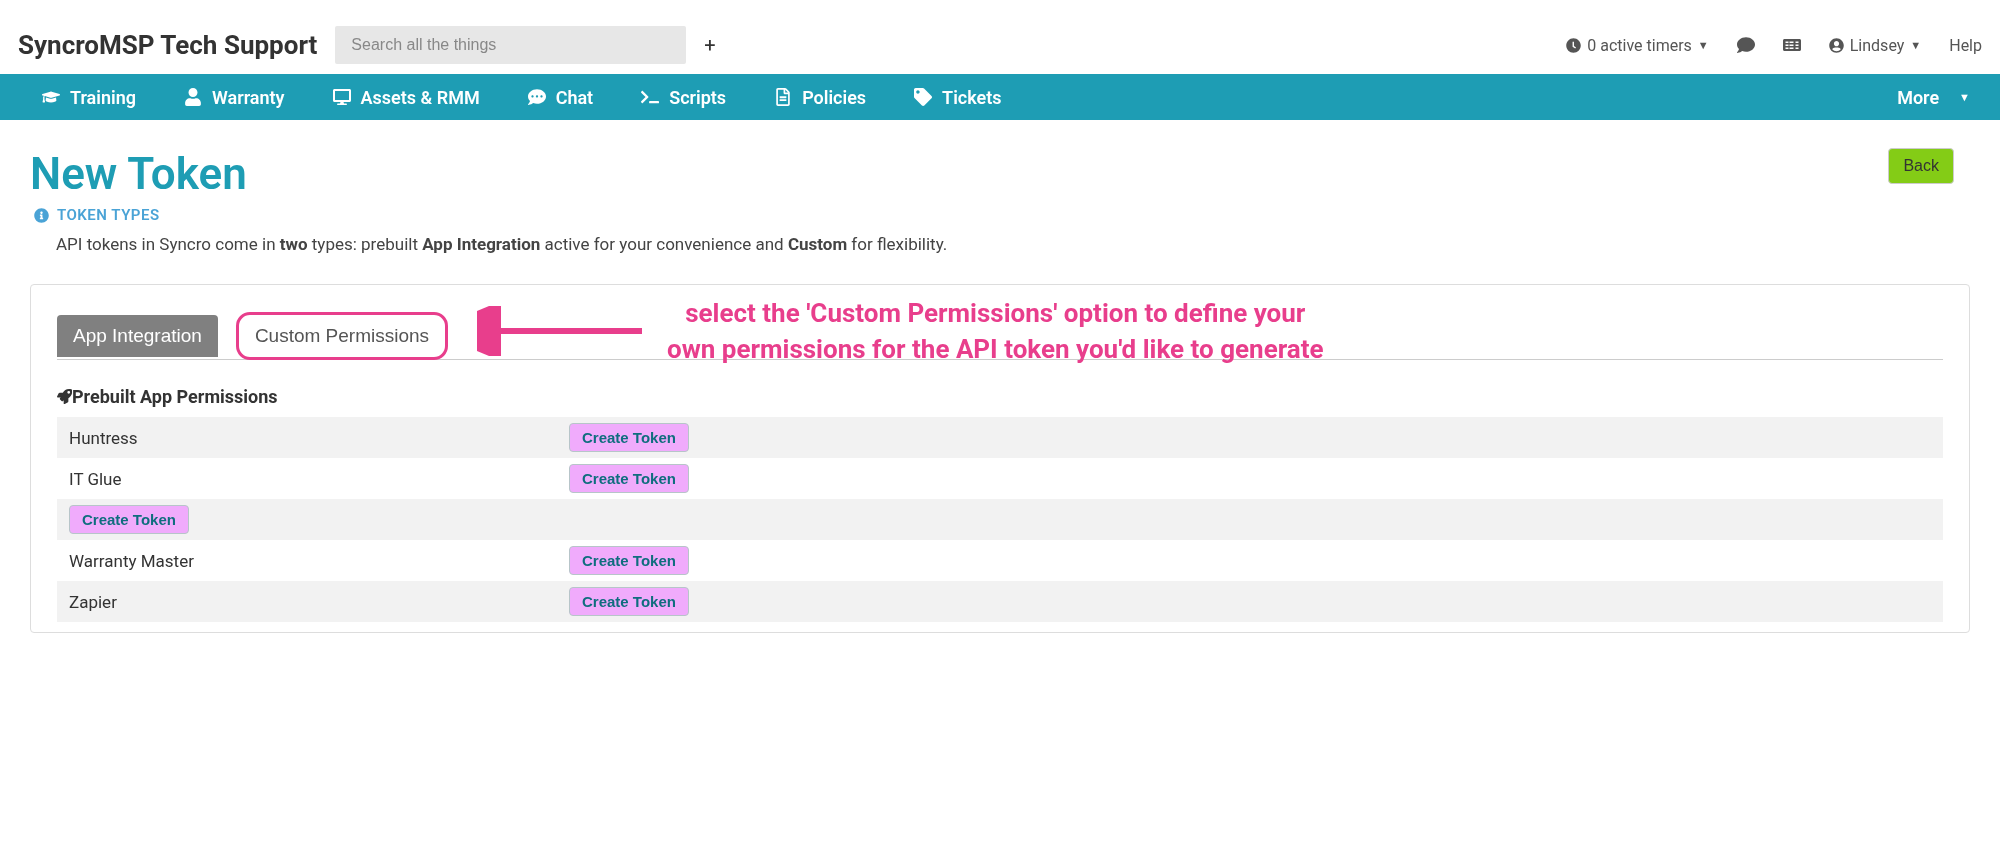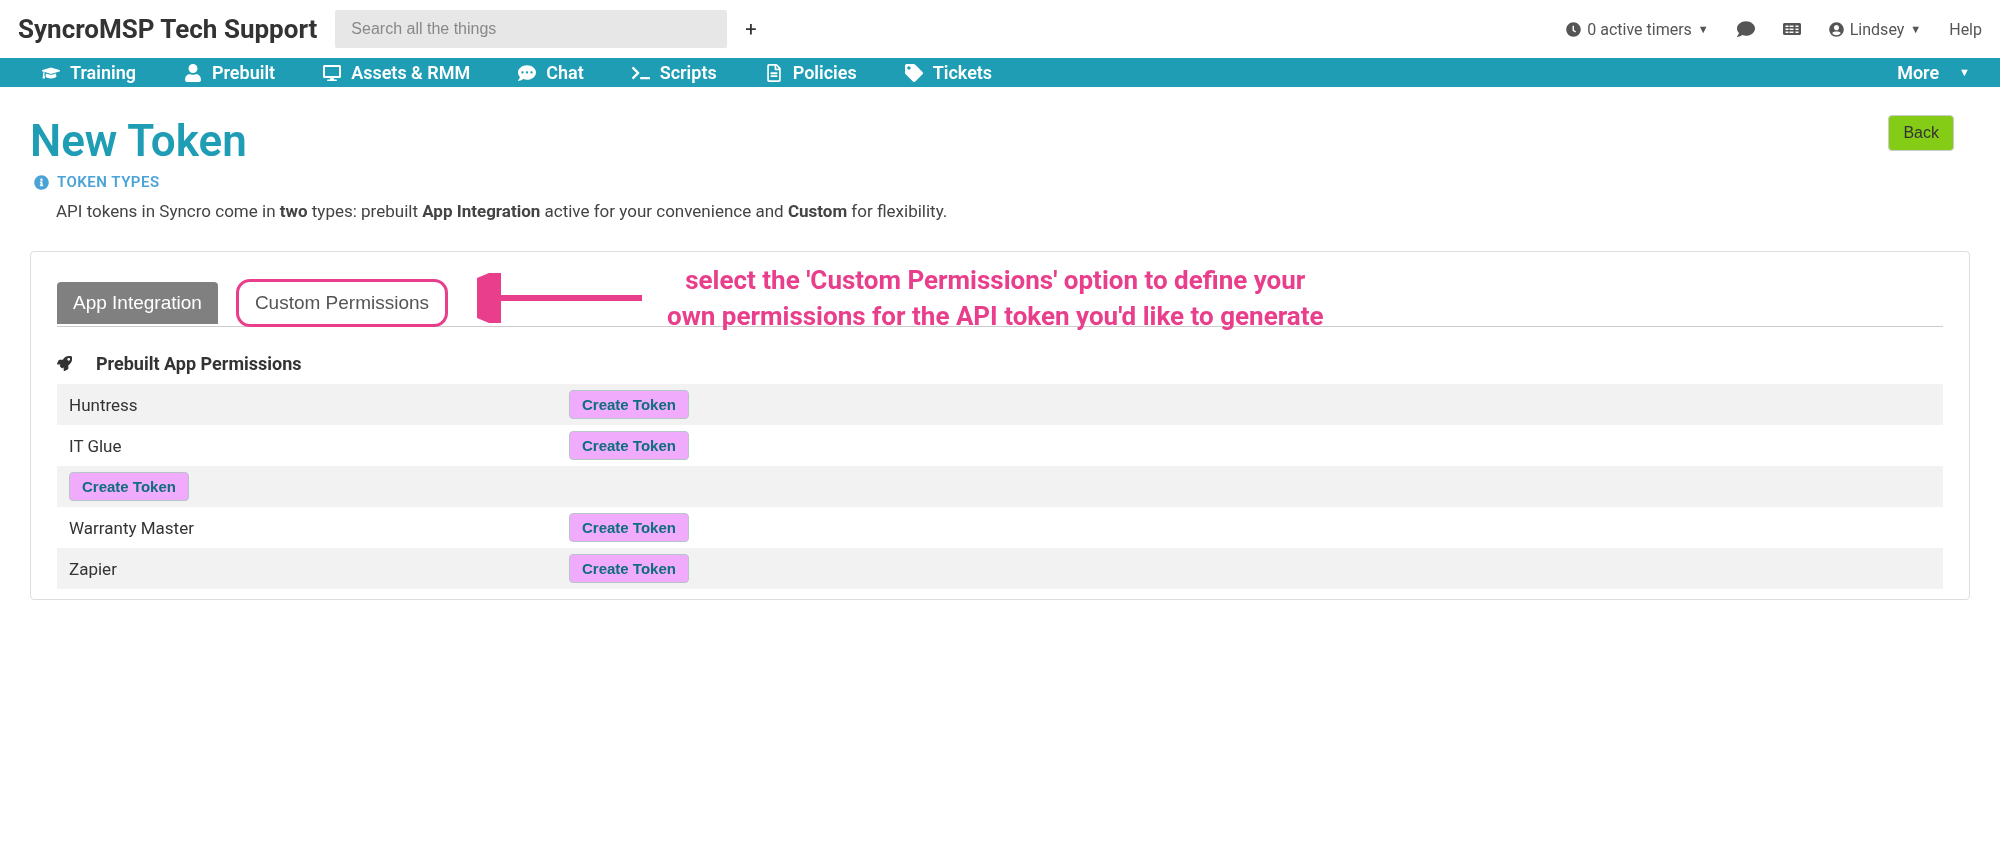--- a/index.html
+++ b/index.html
@@ -13,33 +13,34 @@
       color: #333;
       width: 2000px;
     }
 
     
     .topbar {
       display: flex;
       align-items: center;
       padding: 10px 18px;
       gap: 18px;
+      margin-top: 16px;
     }
     .app-title {
       font-size: 26px;
       font-weight: 700;
       color: #333;
     }
     .search-box {
       background: #e7e7e7;
       border: none;
       padding: 10px 16px;
       font-size: 16px;
       border-radius: 2px;
-      width: 392px;
+      width: 351px;
       color: #616161;
     }
     .search-box::placeholder {
       color: #888;
     }
     .plus-icon {
       font-size: 20px;
       color: #333;
       cursor: pointer;
     }
@@ -62,21 +63,21 @@
     .caret-down {
       font-size: 11px;
     }
 
     
     .navbar {
       background: #1e9db4;
       display: flex;
       align-items: center;
       padding: 0 18px;
-      height: 29px;
+      height: 46px;
     }
     .nav-item {
       color: #fff;
       font-size: 18px;
       font-weight: 600;
       display: flex;
       align-items: center;
       gap: 10px;
       padding: 0 24px;
       cursor: pointer;
@@ -200,21 +201,21 @@
 
     
     .section-title {
       margin-top: 26px;
       margin-bottom: 10px;
       font-size: 18px;
       font-weight: 700;
       color: #333;
       display: flex;
       align-items: center;
-      gap: 24px;
+      gap: 0;
       text-align: center;
     }
 
     
     .perm-row {
       display: flex;
       align-items: center;
       padding: 6px 12px;
       font-size: 17px;
       color: #333;
@@ -291,21 +292,21 @@
   <div class="nav-item">
     <svg class="icon-svg" viewBox="0 0 640 512">
         <path d="M622.34 153.2L343.4 67.5c-15.2-4.67-31.6-4.67-46.79 0L17.66 153.2c-23.54 7.23-23.54 38.36 0 45.59l48.63 14.94c-10.67 13.19-17.23 29.28-17.88 46.9C38.78 266.15 32 276.11 32 288c0 10.78 5.68 19.85 13.86 25.65L20.33 428.53C18.11 438.52 25.71 448 35.94 448h56.11c10.24 0 17.84-9.48 15.62-19.47L82.14 313.65C90.32 307.85 96 298.78 96 288c0-11.57-6.47-21.25-15.66-26.87.76-15.02 8.44-28.3 20.69-36.72L296.6 284.5c9.06 2.78 26.44 6.25 46.79 0l278.95-85.7c23.55-7.24 23.55-38.36 0-45.6zM352.79 315.09c-28.53 8.76-52.84 3.92-65.59 0l-145.02-44.55L128 384c0 35.35 85.96 64 192 64s192-28.65 192-64l-14.18-113.47-145.03 44.56z"></path>
       </svg>
     <span>Training</span>
   </div>
   <div class="nav-item">
     <svg class="icon-svg" viewBox="0 0 448 512">
         <path d="M224 256c70.7 0 128-57.3 128-128S294.7 0 224 0 96 57.3 96 128s57.3 128 128 128zm89.6 32h-16.7c-22.2 10.2-46.9 16-72.9 16s-50.6-5.8-72.9-16h-16.7C60.2 288 0 348.2 0 422.4V464c0 26.5 21.5 48 48 48h352c26.5 0 48-21.5 48-48v-41.6c0-74.2-60.2-134.4-134.4-134.4z"></path>
       </svg>
-    <span>Prebuilt</span>
+    <span>Warranty</span>
   </div>
   <div class="nav-item">
     <svg class="icon-svg" viewBox="0 0 576 512">
         <path d="M528 0H48C21.5 0 0 21.5 0 48v320c0 26.5 21.5 48 48 48h192l-16 48h-72c-13.3 0-24 10.7-24 24s10.7 24 24 24h272c13.3 0 24-10.7 24-24s-10.7-24-24-24h-72l-16-48h192c26.5 0 48-21.5 48-48V48c0-26.5-21.5-48-48-48zm-16 352H64V64h448v288z"></path>
       </svg>
     <span>Assets &amp; RMM</span>
   </div>
   <div class="nav-item">
     <svg class="icon-svg" viewBox="0 0 512 512">
         <path d="M256 32C114.6 32 0 125.1 0 240c0 49.6 21.4 95 57 130.7-12.5 50.4-54.3 95.3-54.8 95.8-2.2 2.3-2.8 5.7-1.5 8.7S4.8 480 8 480c66.3 0 116-31.8 140.6-51.4 32.7 12.3 69 19.4 107.4 19.4 141.4 0 256-93.1 256-208S397.4 32 256 32zM128 272c-17.7 0-32-14.3-32-32s14.3-32 32-32 32 14.3 32 32-14.3 32-32 32zm128 0c-17.7 0-32-14.3-32-32s14.3-32 32-32 32 14.3 32 32-14.3 32-32 32zm128 0c-17.7 0-32-14.3-32-32s14.3-32 32-32 32 14.3 32 32-14.3 32-32 32z"></path>

